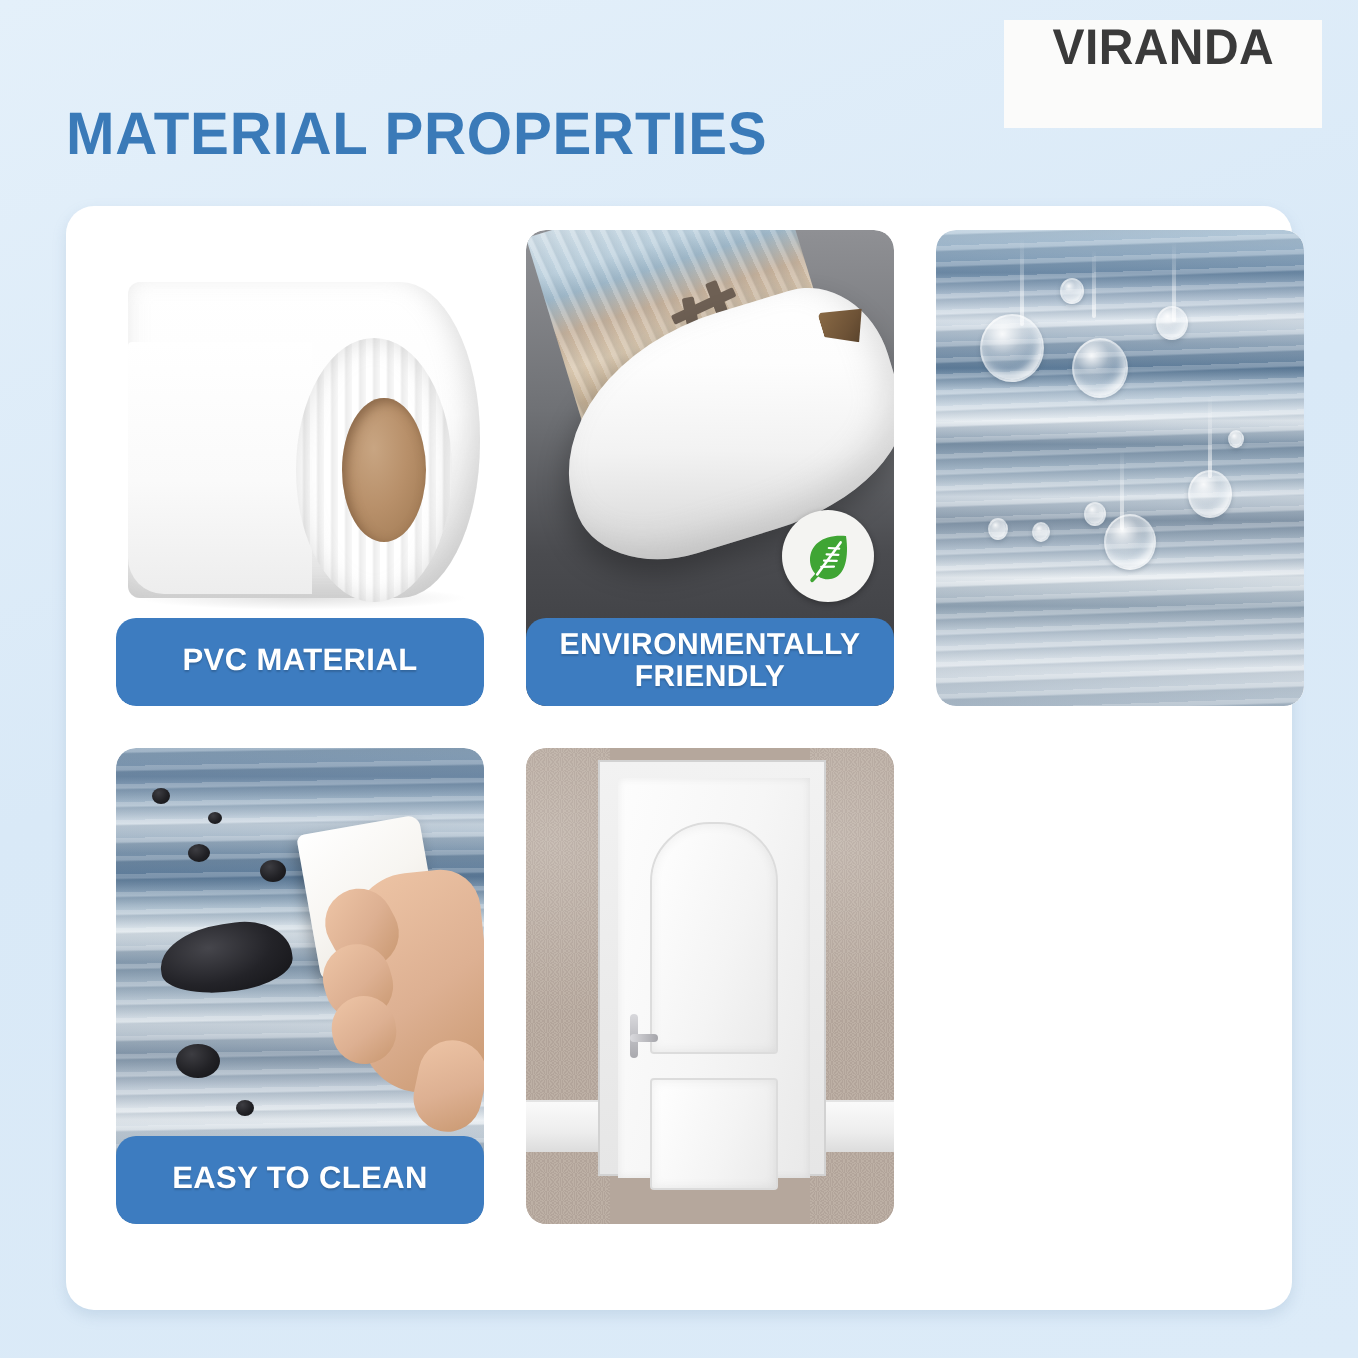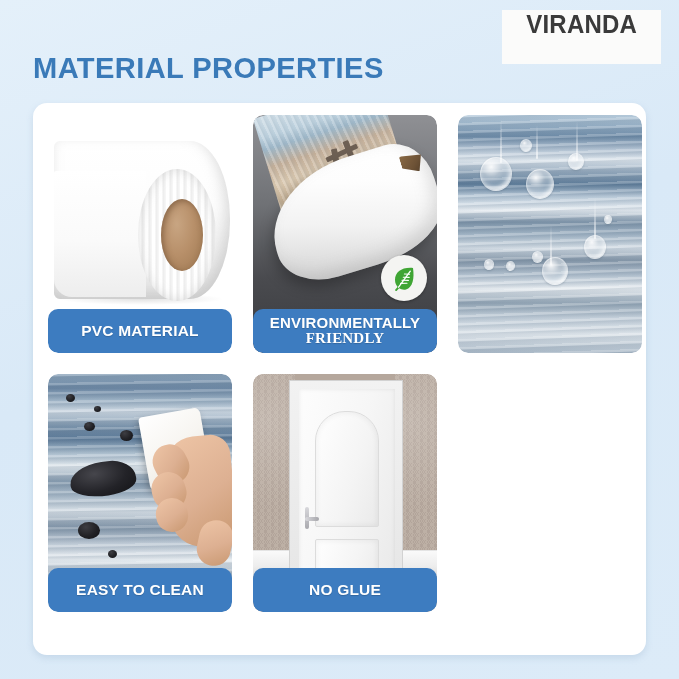--- a/index.html
+++ b/index.html
@@ -64,21 +64,21 @@
     top: 103px;
     width: 613px;
     height: 552px;
     background: #ffffff;
     border-radius: 14px;
     box-shadow: 0 3px 7px rgba(120,150,180,0.22);
   }
 
   .grid {
     position: absolute;
-    left: 15px;
+    left: 25px;
     top: 12px;
     width: 584px;
     height: 528px;
     display: grid;
     grid-template-columns: repeat(3, 184px);
     grid-template-rows: 238px 238px;
     column-gap: 16px;
     row-gap: 14px;
     gap: 21px;
   }
@@ -117,21 +117,21 @@
     color: #ffffff;
     font-size: 15.5px;
     font-weight: bold;
     letter-spacing: 0.2px;
     line-height: 1.05;
     padding: 0 4px;
     text-shadow: 0 1px 1px rgba(0,0,0,0.18);
     z-index: 5;
   }
   .card-label.two-line { font-size: 15px; }
-  .card-label .l2 { display: block; font-family: Liberation Serif, serif; }
+  .card-label .l2 { display: block; }
 
   
   .m-pvc { background: #ffffff; }
   .roll-outer {
     position: absolute;
     left: 6px; top: 26px;
     width: 176px; height: 158px;
     background: linear-gradient(180deg,#ffffff 0%,#fdfdfd 42%,#efefef 72%,#e3e3e3 100%);
     border-radius: 6px 40px 40px 6px / 6px 78px 78px 6px;
     box-shadow: inset -4px -6px 14px rgba(170,170,170,0.45);
@@ -533,17 +533,16 @@
 
         <div class="door-frame">
           <div class="door-inner">
             <div class="panel-top"></div>
             <div class="panel-bot"></div>
             <div class="handle"></div>
             <div class="handle-bar"></div>
           </div>
         </div>
       </div>
-      <div class="card-label">NO GLUE</div>
     </div>
 
   </div>
 </div>
 
 </body></html>

